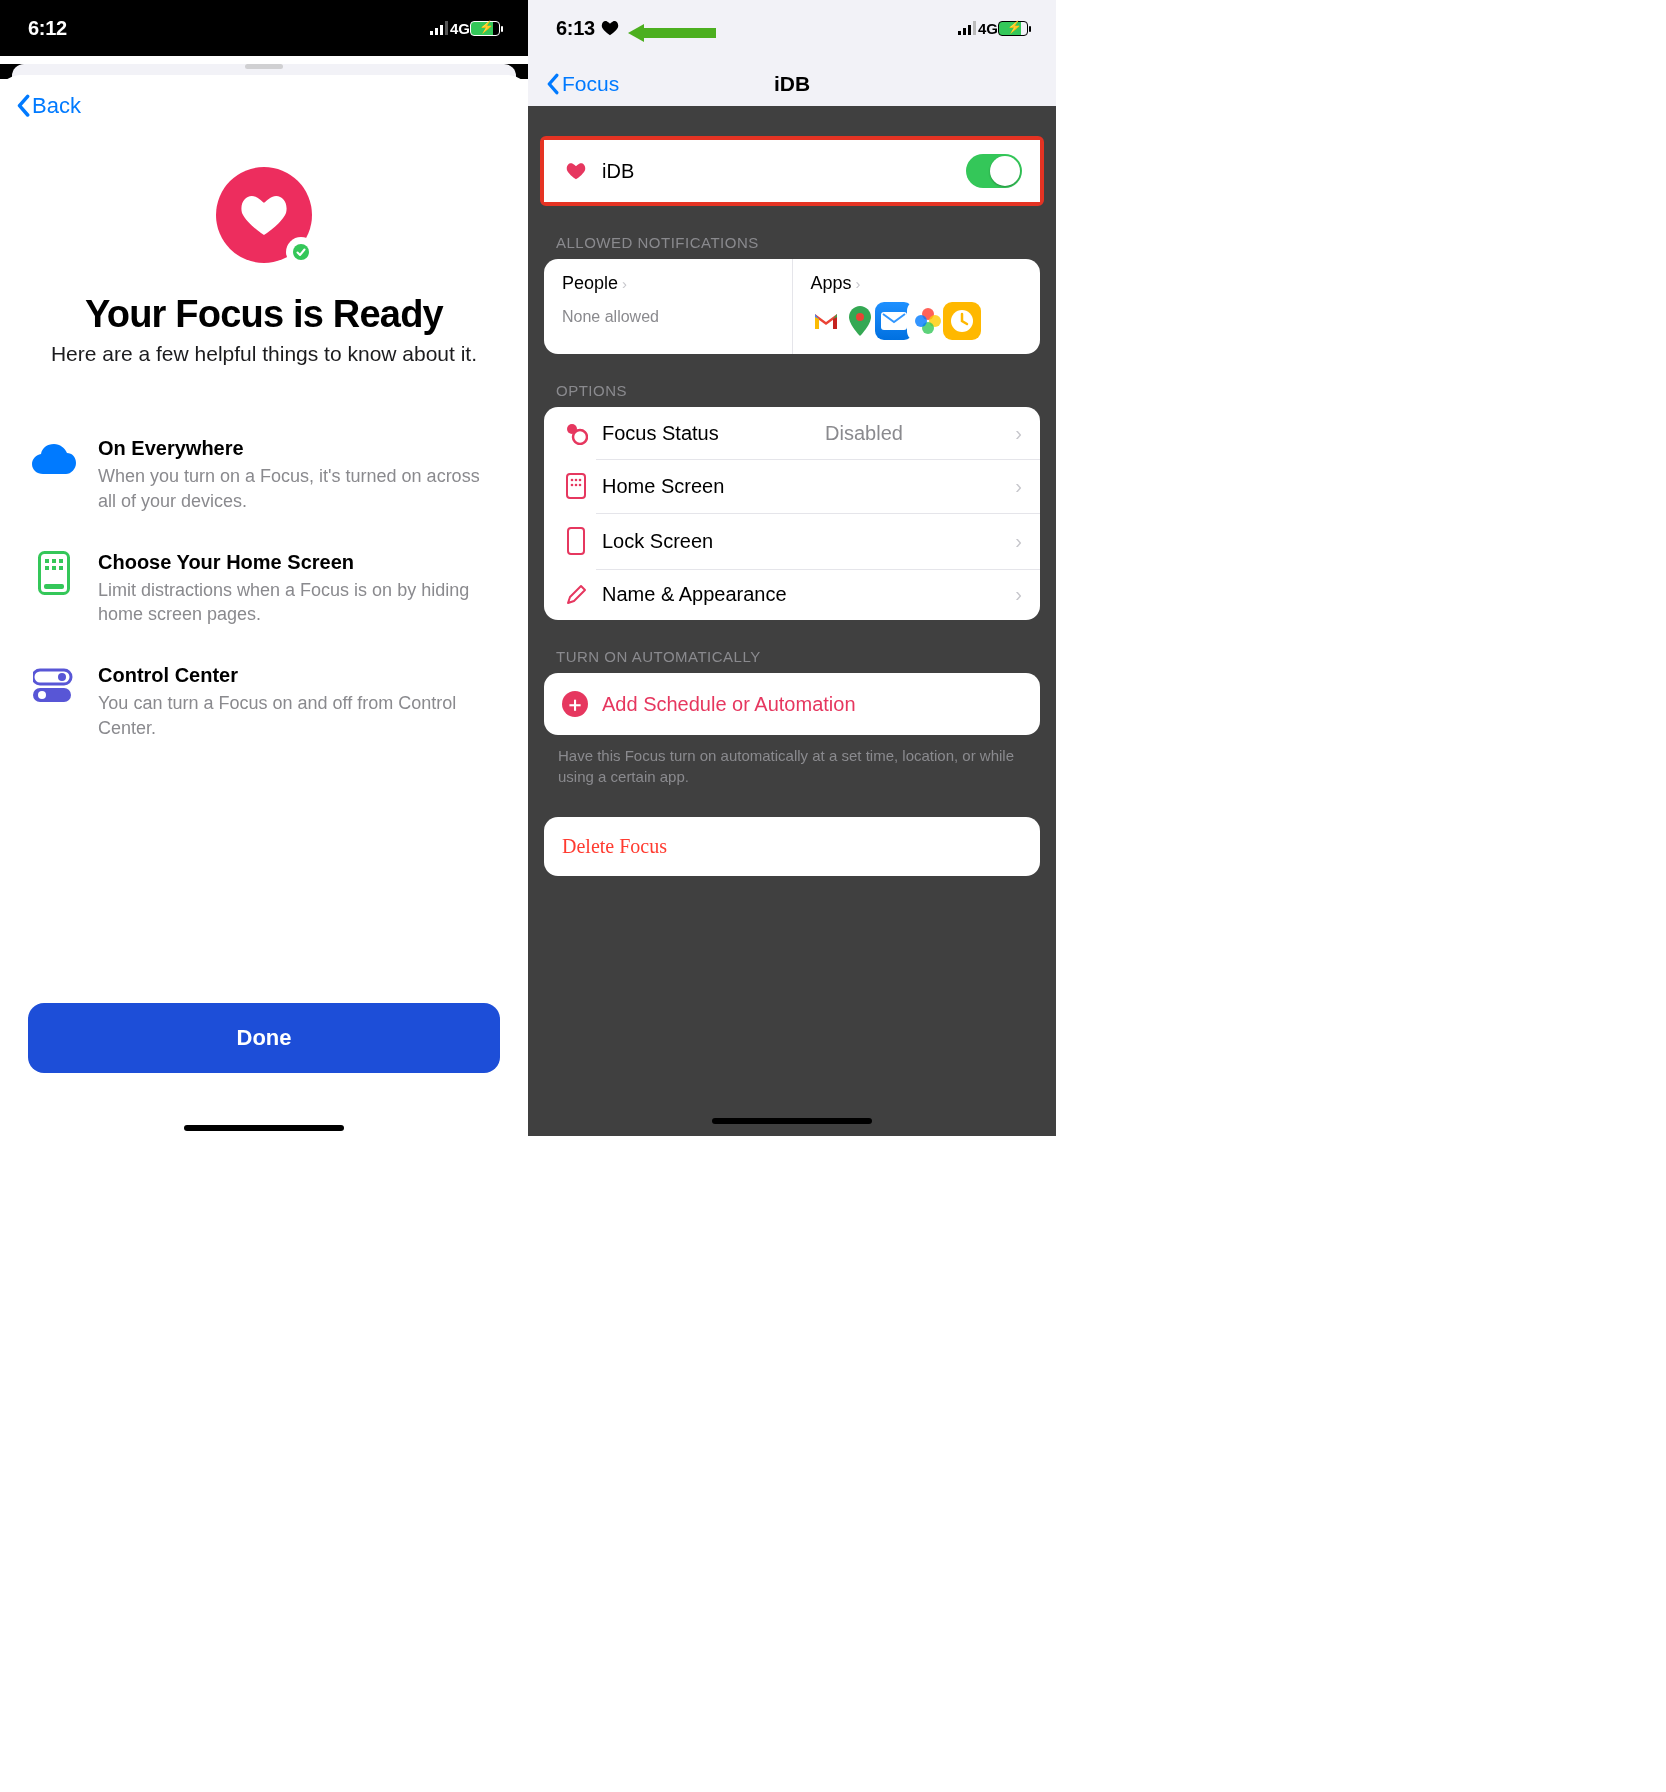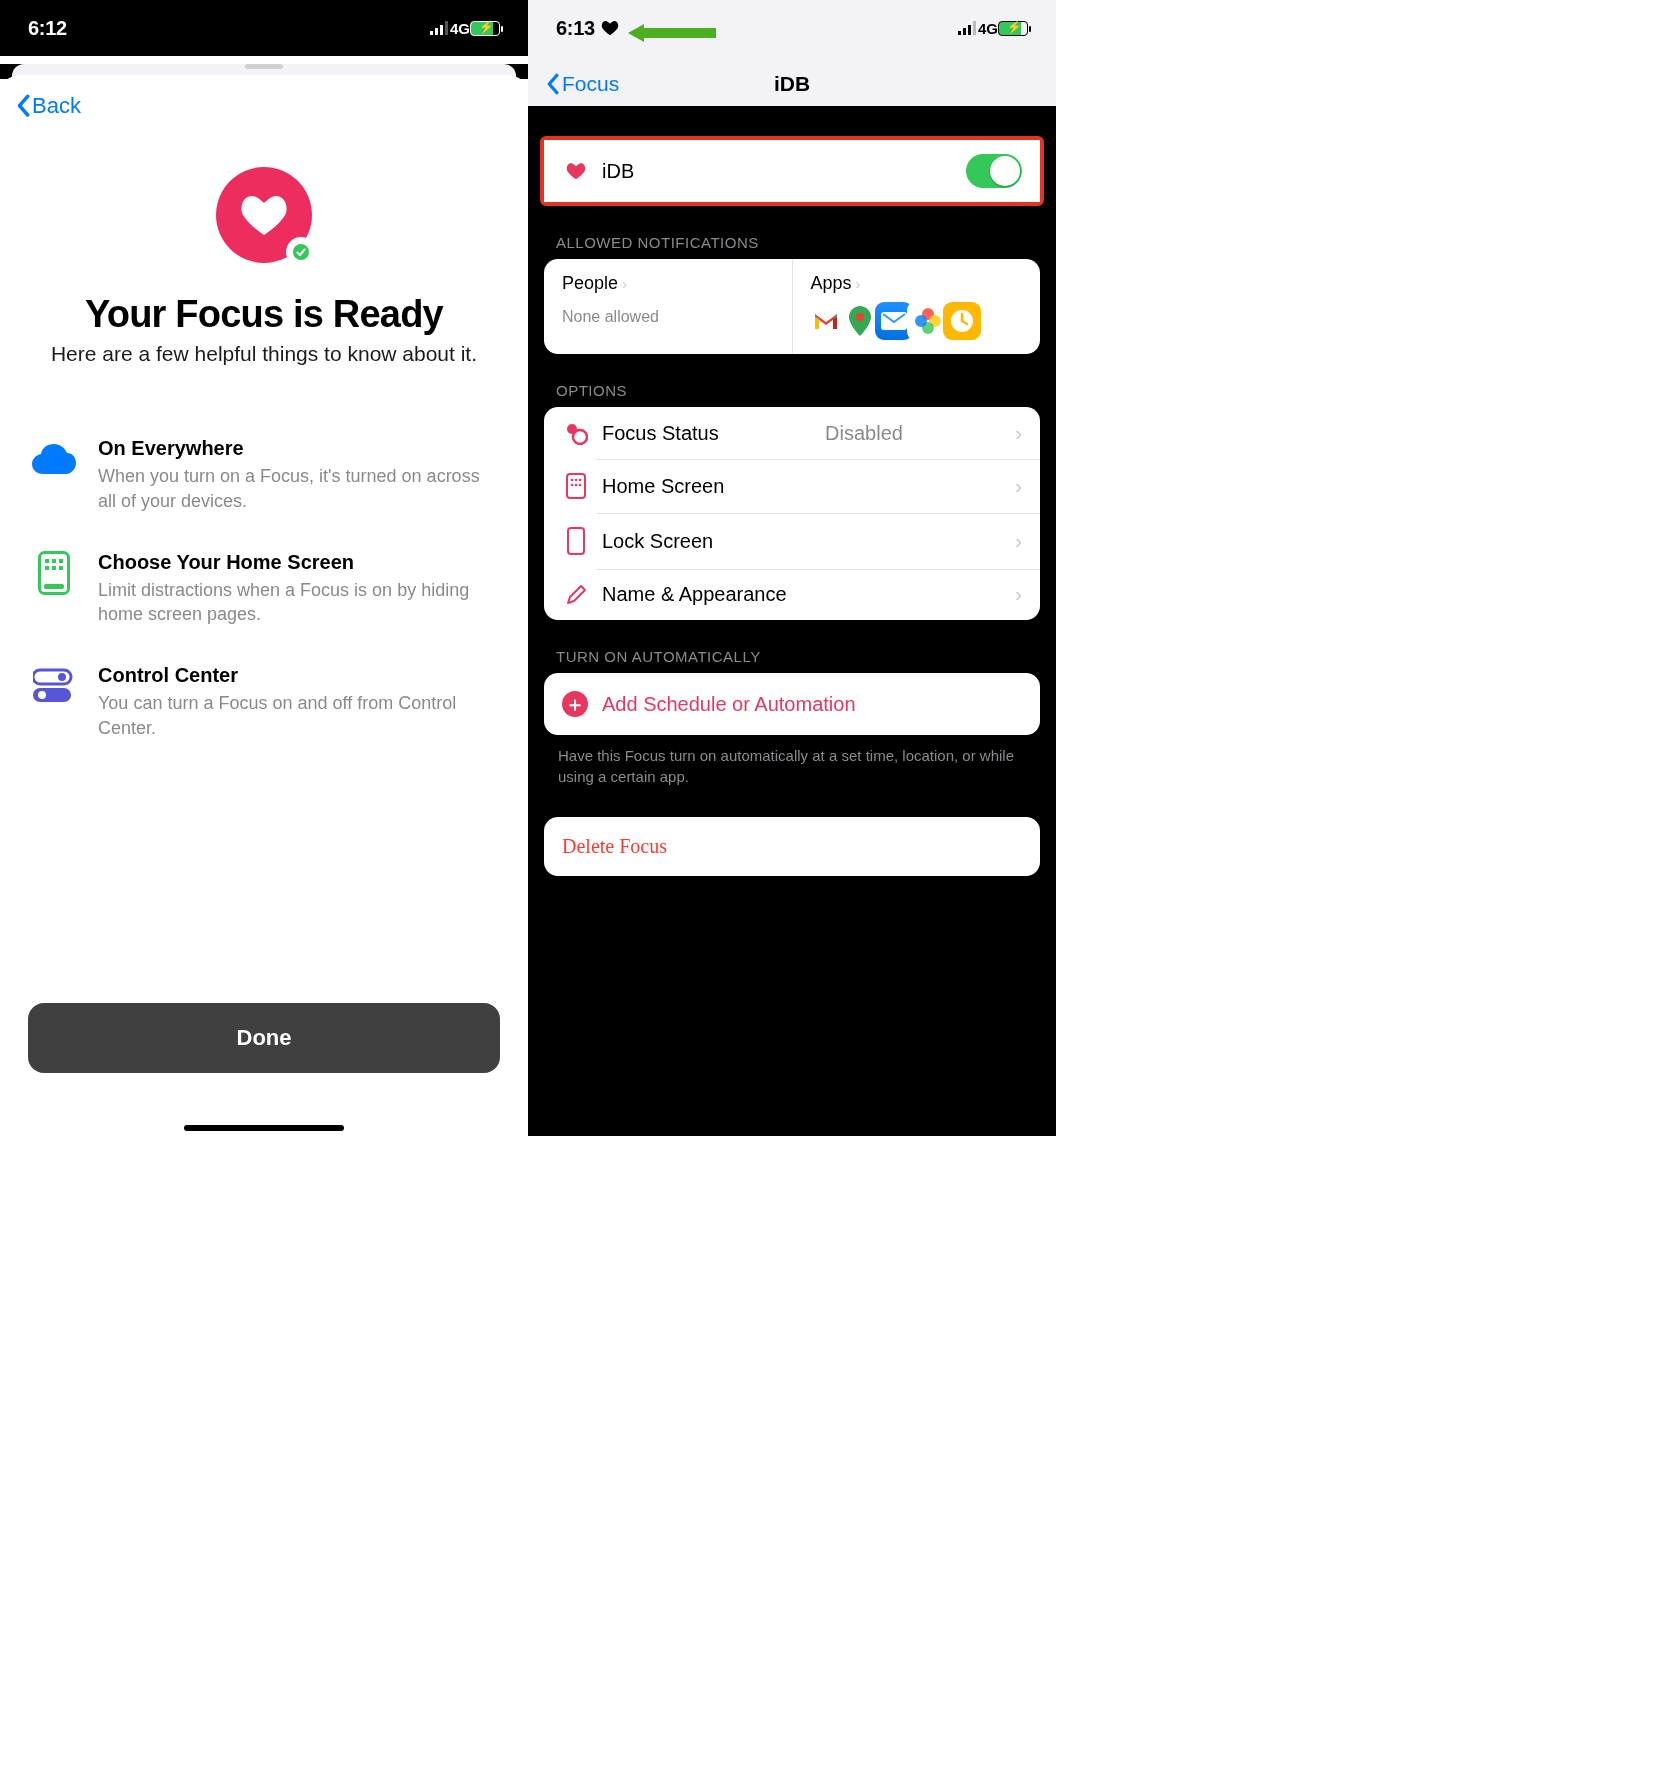--- a/index.html
+++ b/index.html
@@ -8,21 +8,21 @@
     background: #fff;
     width: 1056px;
     height: 1136px;
     display: flex;
   }
   .phone {
     height: 1136px;
     position: relative;
   }
   .phone-left { width: 528px; background: #fff; }
-  .phone-right { width: 528px; background: #000000; }
+  .phone-right { width: 528px; background: #404040; }
 
   
   .status-black {
     height: 56px;
     background: #000;
     color: #fff;
     display: flex;
     align-items: center;
     justify-content: space-between;
     padding: 0 28px;
@@ -81,21 +81,21 @@
   .hero-check svg{width:16px;height:16px;}
   .hero h1{font-size:38px;font-weight:800;letter-spacing:-0.8px;margin-bottom:4px;}
   .hero p{font-size:21px;color:#1c1c1e;margin:0 10px;line-height:1.3;}
   .features { margin-top:70px; padding:0 24px; }
   .feature-row { display:flex; gap:22px; margin-bottom:38px; align-items:flex-start;}
   .feature-icon { width:44px; height:44px; flex-shrink:0; display:flex;align-items:center;justify-content:center;}
   .feature-text h3{font-size:20px;font-weight:600;margin-bottom:4px;}
   .feature-text p{font-size:18px;color:#8a8a8e;line-height:1.35;}
   .done-btn {
     position:absolute; bottom:70px; left:28px; right:28px;
-    background:#404040; color:#fff; font-size:22px;font-weight:600;
+    background:#1d4ed8; color:#fff; font-size:22px;font-weight:600;
     border:none; border-radius:16px; padding:22px 0; text-align:center;
   }
   .home-indicator{position:absolute;bottom:12px;left:50%;transform:translateX(-50%);width:160px;height:6px;background:#000;border-radius:4px;}
 
   
   .navbar {
     display:flex;align-items:center;justify-content:center;
     position:relative; padding:16px 0 10px; background:#f2f2f7;
   }
   .navbar-back{position:absolute;left:18px;display:flex;align-items:center;gap:3px;color:#007aff;font-size:21px;}

